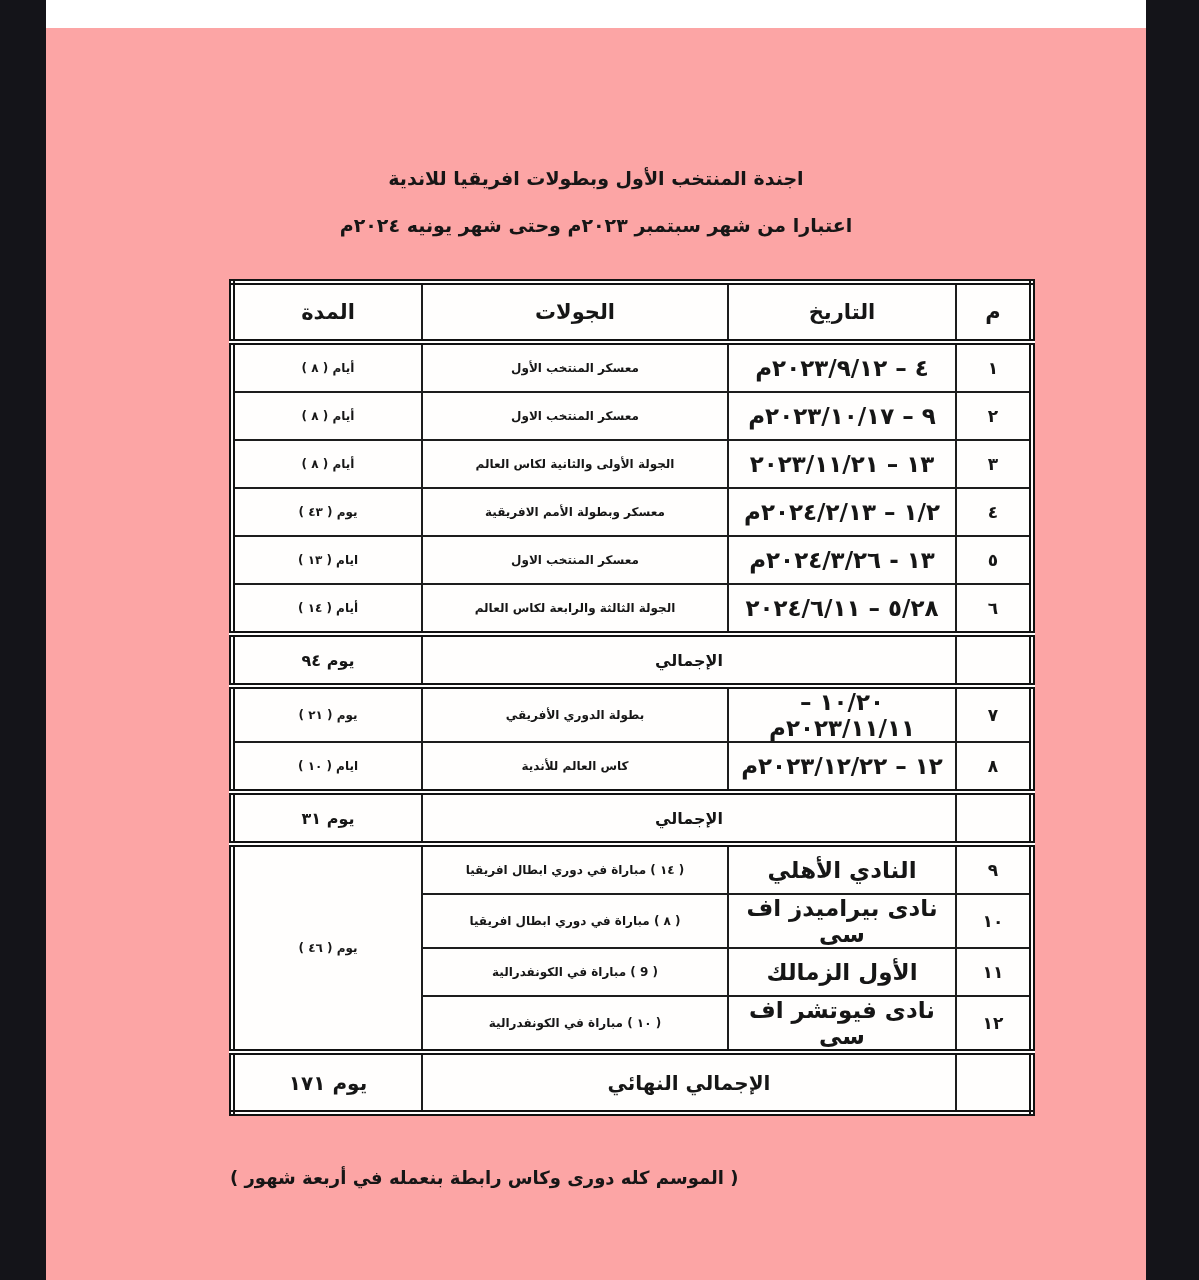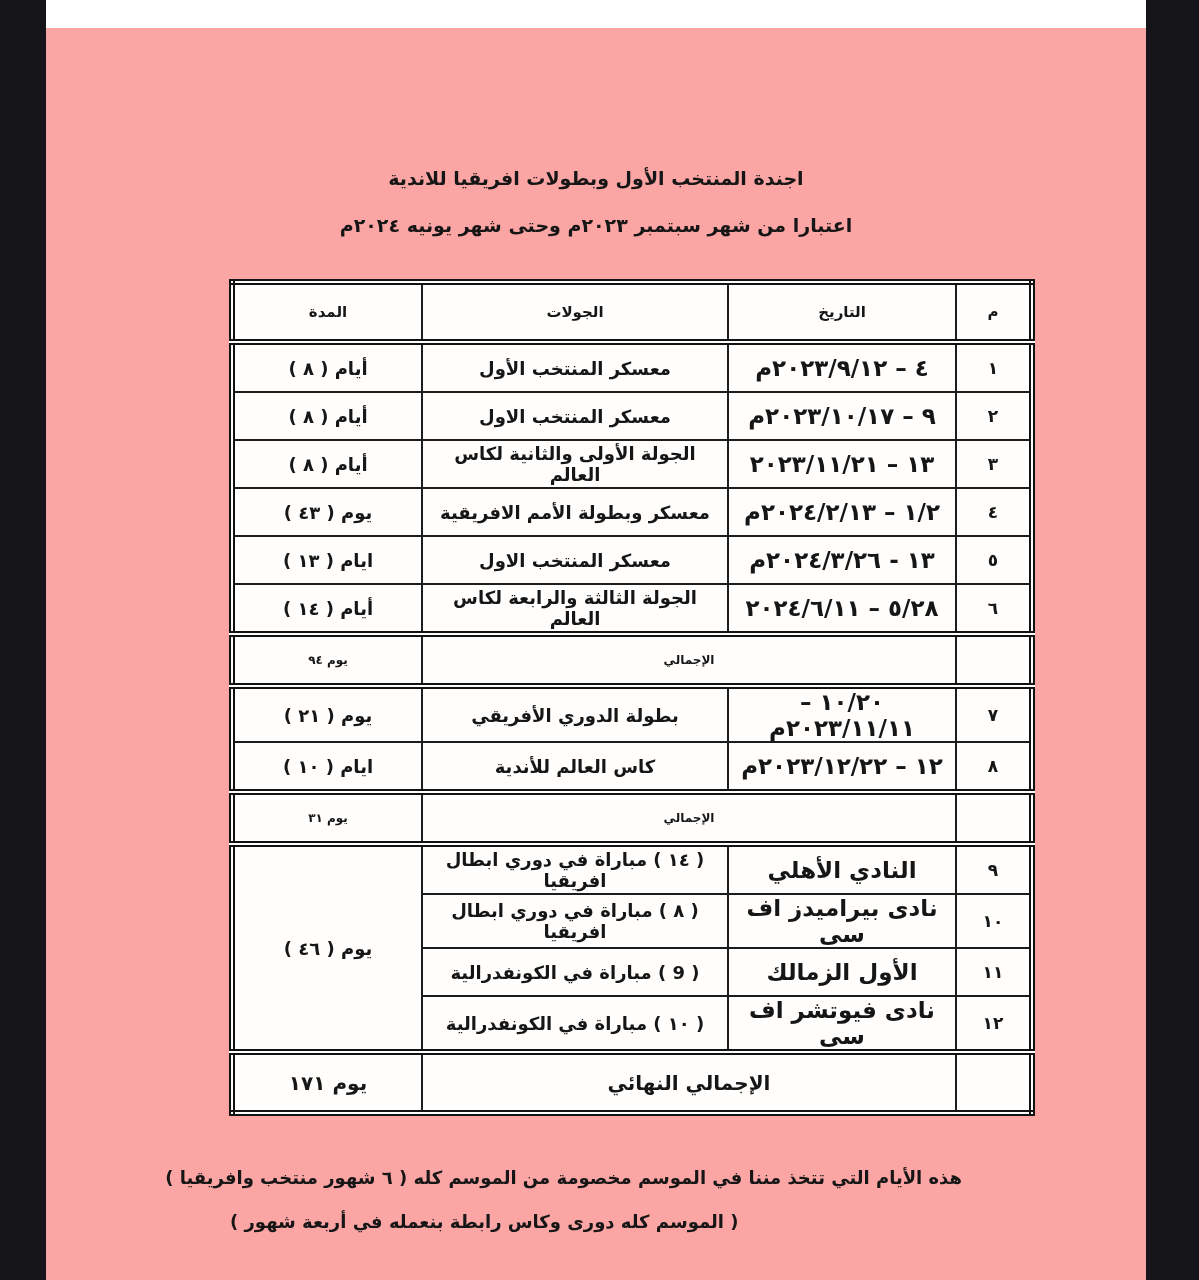--- a/index.html
+++ b/index.html
@@ -37,28 +37,28 @@
   }
   .schedule th, .schedule td {
     border:2px solid #1d1d1d;
     text-align:center;
     vertical-align:middle;
     padding:0 4px;
     overflow:hidden;
   }
   .schedule thead th {
     height:54px;
-    font-size:15px;
+    font-size:21px;
     border-bottom:6px double #121212;
   }
-  tr.data td { height:46px; font-size:18px; }
+  tr.data td { height:46px; font-size:12px; }
   tr.data td.col-no { font-size:17px; }
   tr.data td.col-date { font-size:23px; }
   tr.total td {
-    height:46px; font-size:12px;
+    height:46px; font-size:16px;
     border-top:6px double #121212;
     border-bottom:6px double #121212;
   }
   tr.final_total td {
     height:55px; font-size:20px;
     border-top:6px double #121212;
   }
   td.col-duration { font-size:18px; }
 
   .notes {
@@ -181,17 +181,16 @@
         </tr>
         <tr class="final_total">
           <td class="col-no"></td>
           <td class="col-span" colspan="2">الإجمالي النهائي</td>
           <td class="col-duration">يوم ١٧١</td>
         </tr>
       </tbody>
   </table>
 
   <div class="notes">
-    <div class="note-line">هذه الأيام التي تتخذ مننا في الموسم مخصومة من الموسم كله ( ٦ شهور منتخب وافريقيا )</div>
     <div class="note-line centered">( الموسم كله دورى وكاس رابطة بنعمله في أربعة شهور )</div>
   </div>
 
 </div>
 
 </body></html>

